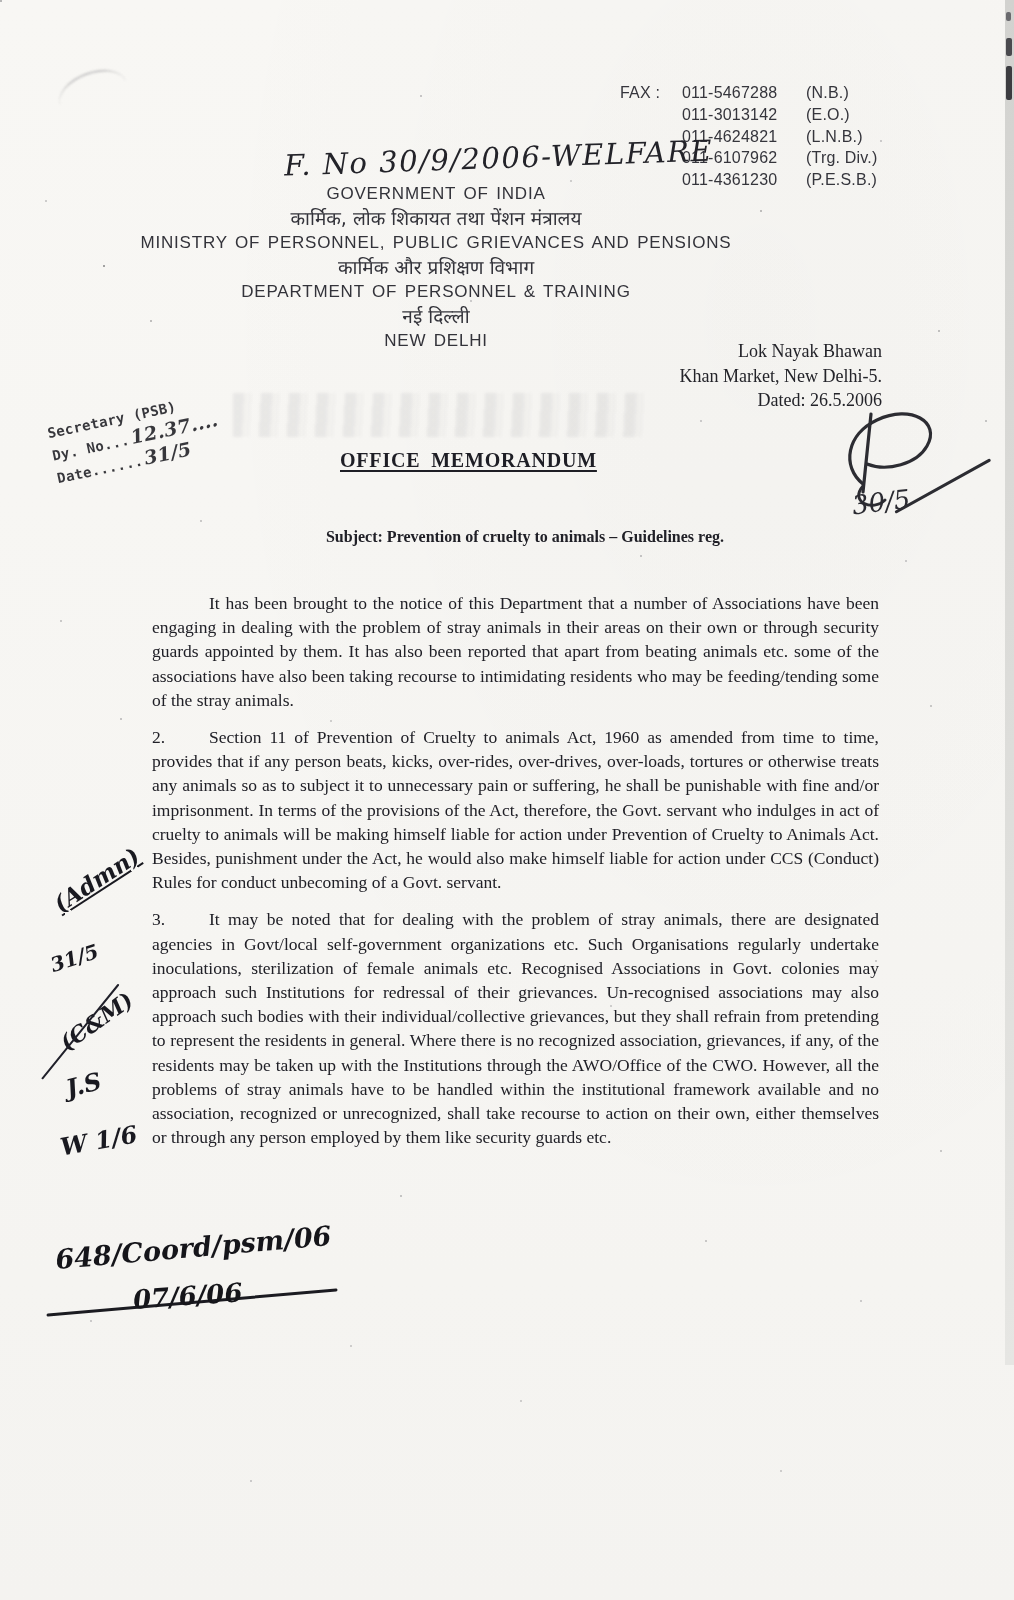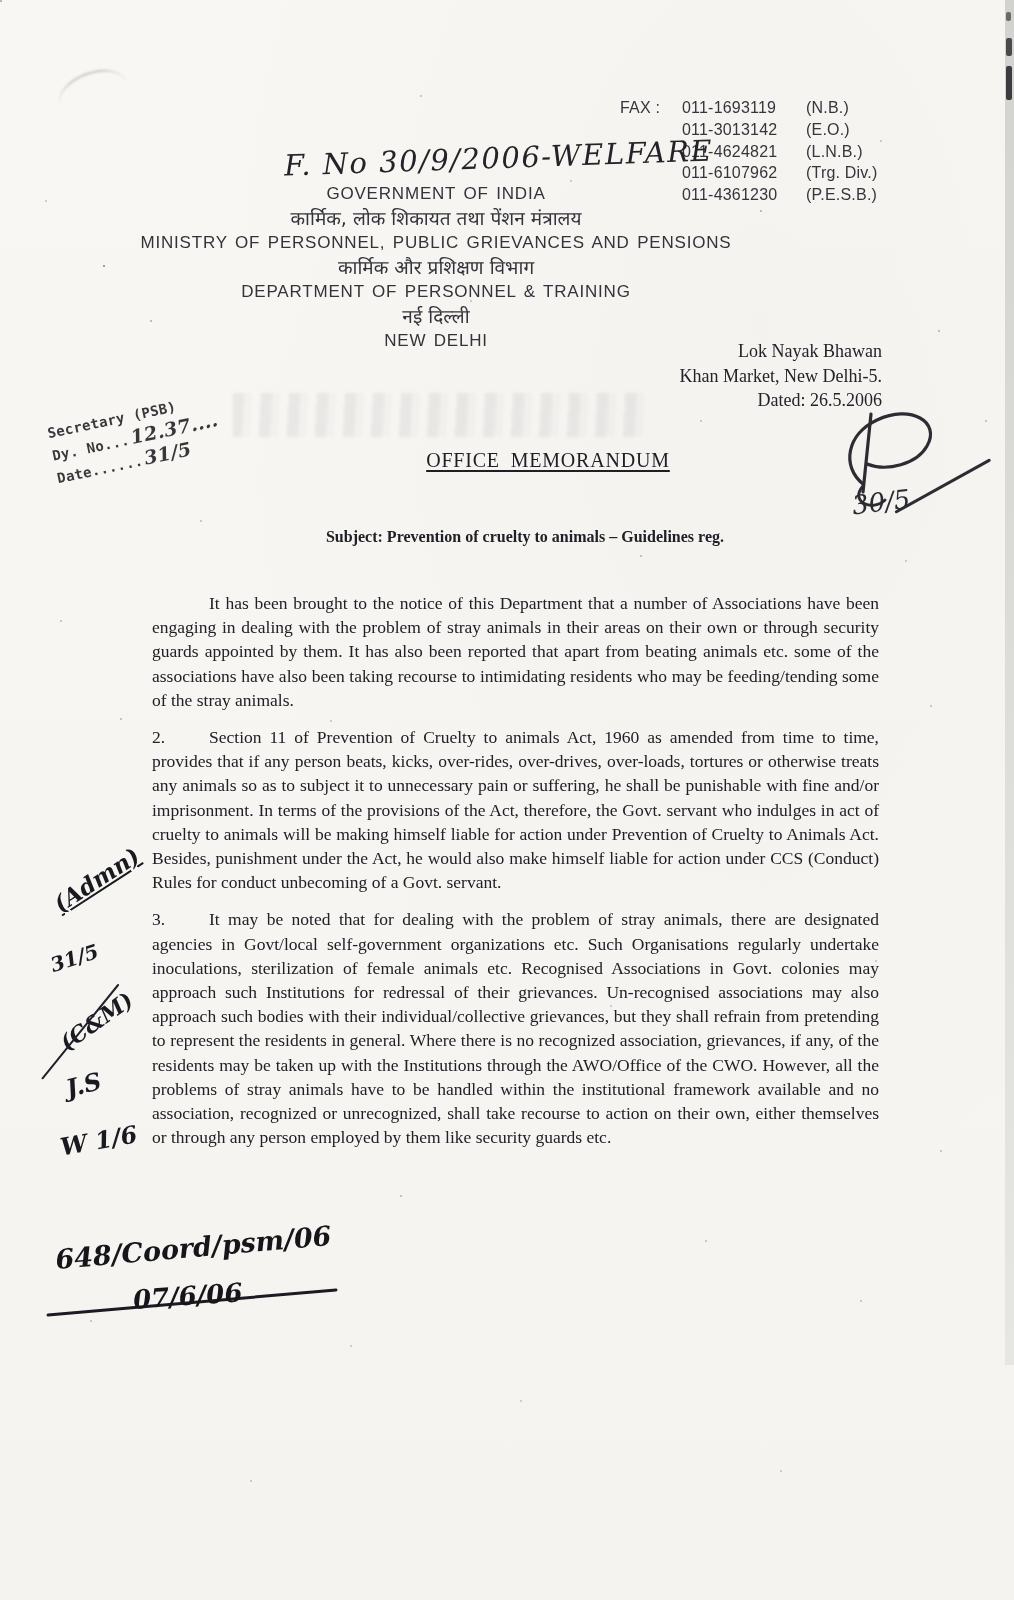--- a/index.html
+++ b/index.html
@@ -8,21 +8,21 @@
     background:
       radial-gradient(ellipse at 75% 20%, rgba(0,0,0,0.015), transparent 55%),
       linear-gradient(#f8f7f4 0%, #f6f5f2 60%, #f4f3f0 100%);
     font-family:"Liberation Serif", serif;color:#26262c;
   }
   .sans{font-family:"Liberation Sans", sans-serif;}
   .hand{font-family:"DejaVu Serif", serif;font-style:italic;}
   .mono{font-family:"DejaVu Sans Mono", monospace;}
 
   
-  .fax-block{position:absolute;left:620px;top:97px;font-size:16px;line-height:21.8px;color:#35353c;letter-spacing:.2px;}
+  .fax-block{position:absolute;left:620px;top:82px;font-size:16px;line-height:21.8px;color:#35353c;letter-spacing:.2px;}
   .fax-row{display:flex;white-space:nowrap;}
   .fax-label{width:62px;}
   .fax-num{width:124px;}
 
   
   .file-no{position:absolute;left:284px;top:141px;font-size:29px;color:#232329;transform:rotate(-2deg);letter-spacing:1.5px;white-space:nowrap;}
 
   
   .letterhead{position:absolute;left:20px;top:181px;width:832px;text-align:center;color:#33333a;}
   .lh-hi{font-size:19px;line-height:24px;font-family:"DejaVu Sans", sans-serif;}
@@ -35,21 +35,21 @@
   .stamp{position:absolute;left:50px;top:398px;width:240px;transform:rotate(-12deg);font-size:14px;font-weight:bold;line-height:21px;color:rgba(28,28,34,.88);letter-spacing:.3px;}
   .stamp .stamp-hand{font-size:19px;font-weight:bold;font-style:italic;font-family:"DejaVu Serif",serif;margin-left:2px;}
 
   
   .sig{position:absolute;left:833px;top:406px;width:175px;height:130px;}
   .sig svg{position:absolute;left:0;top:0;}
   .sig-date{position:absolute;left:852px;top:487px;font-size:26px;color:#2a2a31;transform:rotate(-7deg);}
   .sig-slash{position:absolute;left:895px;top:511px;width:109px;height:2.5px;background:#2c2c32;transform:rotate(-29deg);transform-origin:left center;border-radius:2px;}
 
   
-  .memo-title{position:absolute;left:368px;top:449px;width:360px;text-align:center;font-size:20px;font-weight:normal;letter-spacing:.8px;word-spacing:5px;color:#1e1e25;text-decoration:underline;text-decoration-thickness:2px;text-underline-offset:3px;}
+  .memo-title{position:absolute;left:340px;top:449px;width:360px;font-size:20px;font-weight:bold;letter-spacing:.8px;word-spacing:5px;color:#1e1e25;text-decoration:underline;text-decoration-thickness:2px;text-underline-offset:3px;}
 
   
   .subject{position:absolute;left:170px;top:528px;width:710px;text-align:center;font-size:16px;font-weight:bold;color:#202027;}
 
   
   .body-text{position:absolute;left:152px;top:591px;width:731px;font-size:17.5px;line-height:24.2px;text-align:justify;color:#202027;}
   .body-text p{margin:0 4px 13px 0;}
   .pno{display:inline-block;width:57px;}
 
   
@@ -102,21 +102,21 @@
   <div class="scribble-tl"></div>
   <div class="edge-band"></div>
   <div class="edge-smudge-1"></div>
   <div class="edge-smudge-2"></div>
   <div class="edge-smudge-3"></div>
   <div class="specks"></div>
 
   <div class="fax-block sans">
     <div class="fax-row">
       <span class="fax-label">FAX :</span>
-      <span class="fax-num">011-1693119</span>
+      <span class="fax-num">011-5467288</span>
       <span class="fax-code">(N.B.)</span>
     </div>
     <div class="fax-row">
       <span class="fax-label"></span>
       <span class="fax-num">011-3013142</span>
       <span class="fax-code">(E.O.)</span>
     </div>
     <div class="fax-row">
       <span class="fax-label"></span>
       <span class="fax-num">011-4624821</span>

